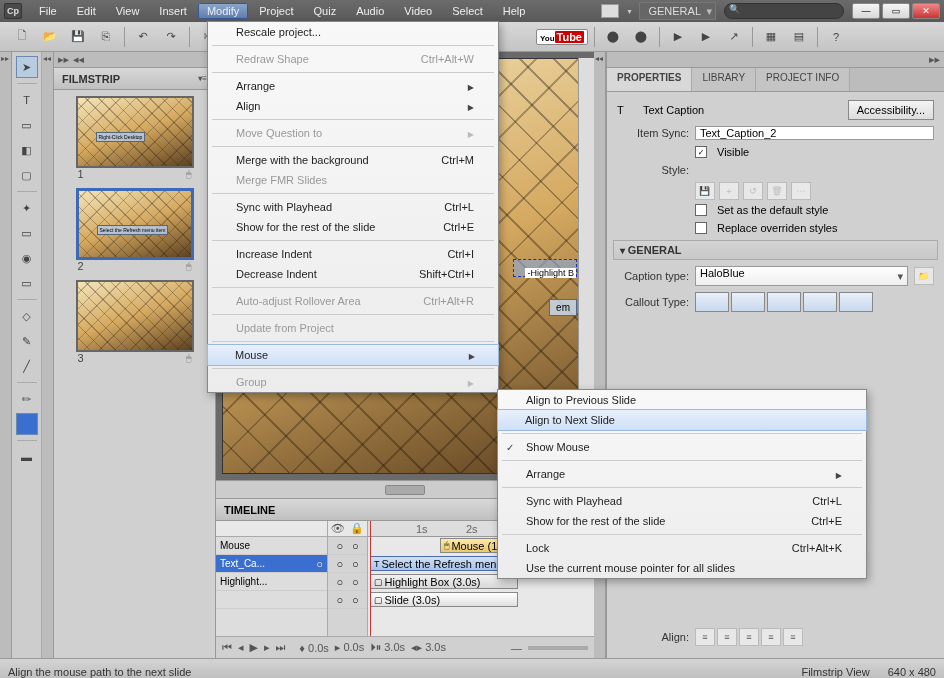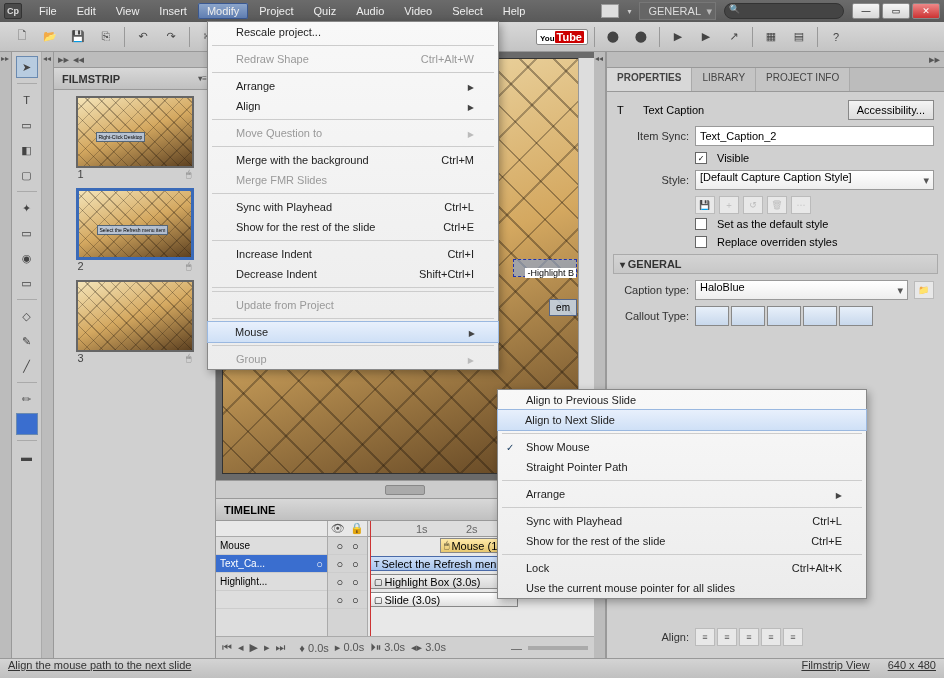--- a/index.html
+++ b/index.html
@@ -80,21 +80,21 @@
 .tl-controls{height:22px;background:#d0d0d0;border-top:1px solid #aaa;display:flex;align-items:center;padding:0 6px;gap:6px;font-size:9px;color:#555;}
 
 
 .right-rail{width:338px;background:#d0d0d0;border-left:1px solid #999;display:flex;flex-direction:column;}
 .tabs{height:24px;display:flex;background:#bcbcbc;border-bottom:1px solid #999;}
 .tab{padding:4px 10px;font-size:10px;color:#444;border-right:1px solid #aaa;background:#c4c4c4;}
 .tab.active{background:#d8d8d8;font-weight:bold;}
 .prop-body{flex:1;padding:8px 10px;overflow:hidden;position:relative;}
 .prop-row{display:flex;align-items:center;margin-bottom:6px;gap:6px;}
 .prop-label{width:72px;text-align:right;color:#333;}
-.prop-input{flex:1;height:20px;border:1px solid #999;background:#fff;padding:2px 4px;}
+.prop-input{flex:1;height:14px;border:1px solid #999;background:#fff;padding:2px 4px;}
 .prop-select{flex:1;height:20px;border:1px solid #999;background:linear-gradient(#fff,#eee);padding:0 4px;position:relative;}
 .prop-select:after{content:"▾";position:absolute;right:4px;top:3px;color:#555;}
 .chk{width:12px;height:12px;border:1px solid #666;background:#fff;display:inline-flex;align-items:center;justify-content:center;font-size:8px;margin-right:4px;}
 .acc-btn{border:1px solid #888;background:linear-gradient(#f4f4f4,#ddd);padding:2px 8px;height:20px;}
 .icon-row{display:flex;gap:4px;margin-left:78px;margin-bottom:4px;}
 .sm-ic{width:20px;height:18px;border:1px solid #bbb;background:#e8e8e8;display:flex;align-items:center;justify-content:center;font-size:9px;color:#555;}
 .sm-ic.dis{color:#bbb;}
 .section-hdr{background:linear-gradient(#d4d4d4,#c8c8c8);border:1px solid #aaa;padding:3px 6px;font-weight:bold;font-size:10px;color:#333;margin:6px -4px 6px;}
 .swatches{display:flex;gap:2px;}
 .swatch{width:34px;height:20px;border:1px solid #888;background:linear-gradient(#e8f0fa,#c8d8ec);}
@@ -106,21 +106,21 @@
 .dd-item.hover{background:linear-gradient(#e8f0fc,#cfe0f6);border:1px solid #9ab8e0;margin:-1px;padding:4px 23px 4px 27px;}
 .dd-item .sub-arr{color:#444;font-size:8px;}
 .dd-item.dis .sub-arr{color:#bbb;}
 .dd-sep{height:1px;background:#ccc;margin:3px 4px;}
 
 
 .submenu{position:absolute;top:389px;left:497px;width:370px;background:linear-gradient(#f8f8f8,#ececec);border:1px solid #888;box-shadow:2px 3px 8px rgba(0,0,0,.3);z-index:101;}
 .sub-check{position:absolute;left:8px;color:#246;font-size:10px;}
 
 
-.statusbar{position:absolute;bottom:0;left:0;right:0;height:20px;background:linear-gradient(#d4d4d4,#c0c0c0);border-top:1px solid #999;display:flex;align-items:flex-start;padding:0 8px;font-size:10px;color:#333;text-decoration:underline;}
+.statusbar{position:absolute;bottom:0;left:0;right:0;height:20px;background:linear-gradient(#d4d4d4,#c0c0c0);border-top:1px solid #999;display:flex;align-items:flex-end;padding:0 8px;font-size:10px;color:#333;}
 .statusbar .sb-right{margin-left:auto;display:flex;gap:18px;}
 
 .tls-top{height:16px;background:#bcbcbc;border-bottom:1px solid #999;display:flex;align-items:center;padding:0 4px;font-size:8px;color:#555;gap:4px;}
 </style>
 </head>
 <body>
 
 <div class="titlebar">
   <div class="app-icon">Cp</div>
   <div class="menubar" id="menubar">
@@ -352,21 +352,20 @@
       <div class="prop-row">
         <span class="prop-label">Item Sync:</span>
         <input class="prop-input" value="Text_Caption_2" style="">
       </div>
       <div class="prop-row" style="margin-left:78px">
         <span class="chk">✓</span>
         <span>Visible</span>
       </div>
       <div class="prop-row">
         <span class="prop-label">Style:</span>
-        <div class="prop-select">[Default Capture Caption Style]</div>
       </div>
       <div class="icon-row">
         <div class="sm-ic dis">💾</div>
         <div class="sm-ic dis">＋</div>
         <div class="sm-ic dis">↺</div>
         <div class="sm-ic dis">🗑</div>
         <div class="sm-ic dis">⋯</div>
       </div>
       <div class="prop-row" style="margin-left:78px">
         <span class="chk"></span>
@@ -453,20 +452,24 @@
     <div class="dd-sep"></div>
     <div class="dd-item">
       <span>Increase Indent</span>
       <span>Ctrl+I</span>
     </div>
     <div class="dd-item">
       <span>Decrease Indent</span>
       <span>Shift+Ctrl+I</span>
     </div>
     <div class="dd-sep"></div>
+    <div class="dd-item dis">
+      <span>Auto-adjust Rollover Area</span>
+      <span>Ctrl+Alt+R</span>
+    </div>
     <div class="dd-sep"></div>
     <div class="dd-item dis">
       <span>Update from Project</span>
       <span></span>
     </div>
     <div class="dd-sep"></div>
     <div class="dd-item hover">
       <span>Mouse</span>
       <span class="sub-arr">▶</span>
     </div>
@@ -483,24 +486,20 @@
       <span></span>
     </div>
     <div class="dd-item hover">
       <span>Align to Next Slide</span>
       <span></span>
     </div>
     <div class="dd-sep"></div>
     <div class="dd-item">
       <span class="sub-check">✓</span>
       <span>Show Mouse</span>
-      <span></span>
-    </div>
-    <div class="dd-item">
-      <span>Straight Pointer Path</span>
       <span></span>
     </div>
     <div class="dd-sep"></div>
     <div class="dd-item">
       <span>Arrange</span>
       <span class="sub-arr">▶</span>
     </div>
     <div class="dd-sep"></div>
     <div class="dd-item">
       <span>Sync with Playhead</span>

